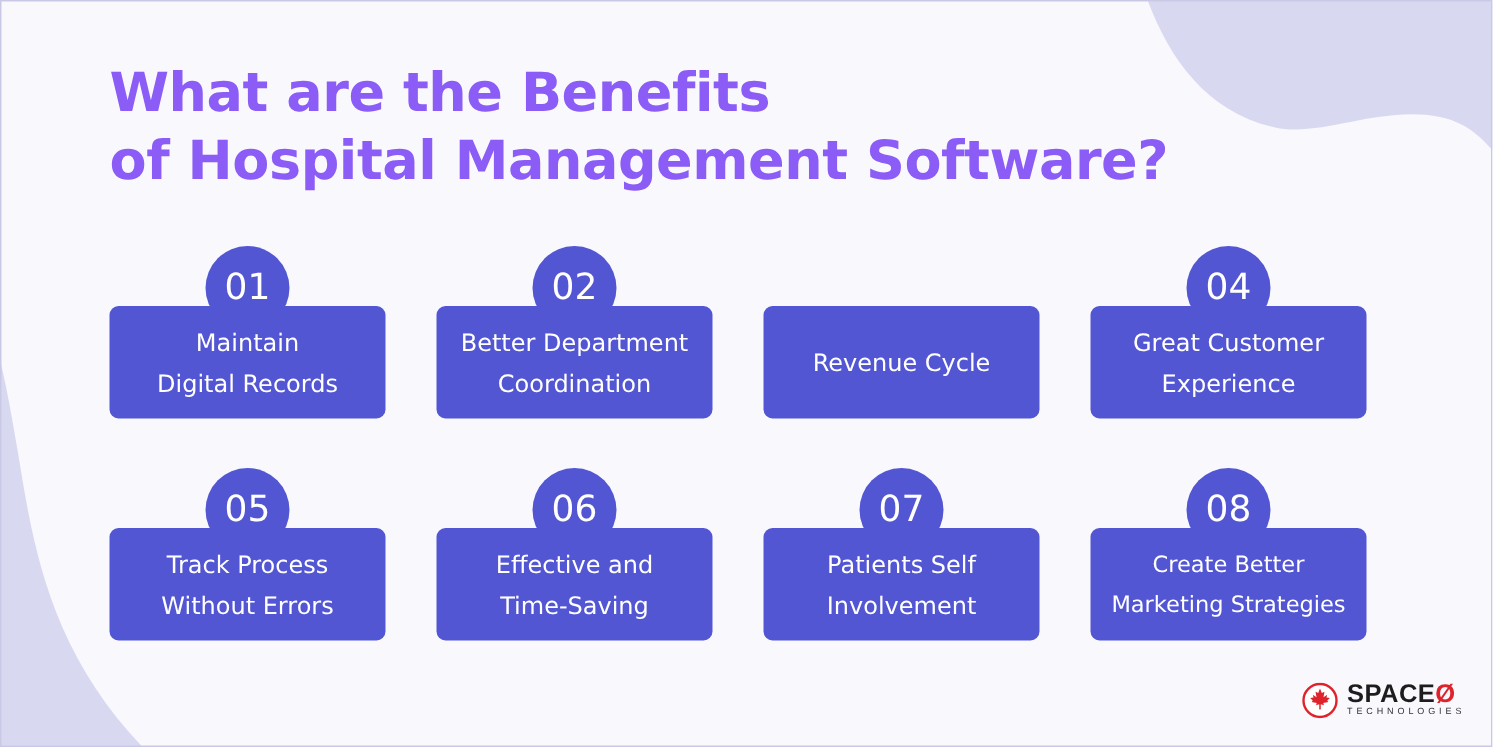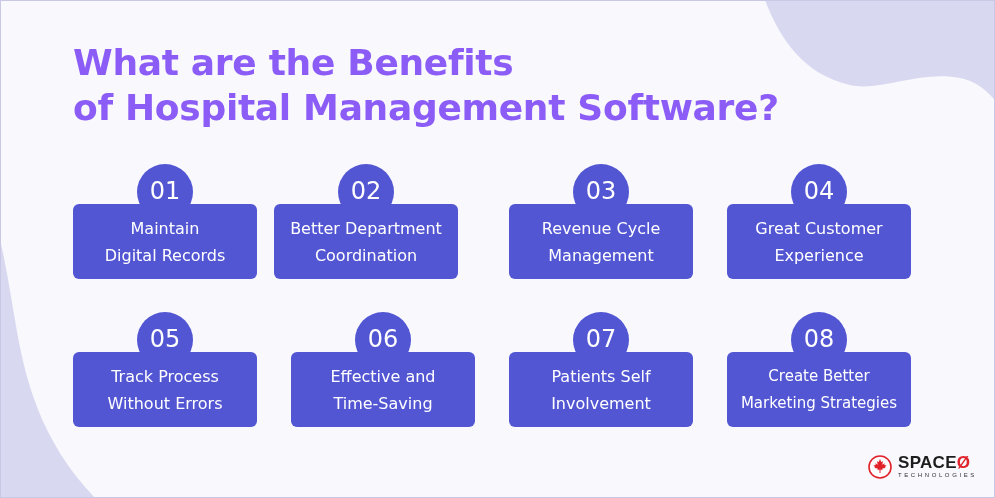--- a/index.html
+++ b/index.html
@@ -102,33 +102,31 @@
 </h1>
 
 <div class="card" style="left:73px; top:204px;">
   <div class="badge"><span class="badge-text">01</span></div>
   <div class="box">
     <span>Maintain</span>
     <span>Digital Records</span>
   </div>
 </div>
 
-<div class="card" style="left:274px; top:204px;padding-left:31px;">
+<div class="card" style="left:291px; top:204px;padding-left:31px;">
   <div class="badge"><span class="badge-text">02</span></div>
   <div class="box">
     <span>Better Department</span>
     <span>Coordination</span>
   </div>
 </div>
 
 <div class="card" style="left:509px; top:204px;">
-  <div class="badge"><span class="badge-text">03</span></div>
   <div class="box">
     <span>Revenue Cycle</span>
-    <span>Management</span>
   </div>
 </div>
 
 <div class="card" style="left:727px; top:204px;">
   <div class="badge"><span class="badge-text">04</span></div>
   <div class="box">
     <span>Great Customer</span>
     <span>Experience</span>
   </div>
 </div>

